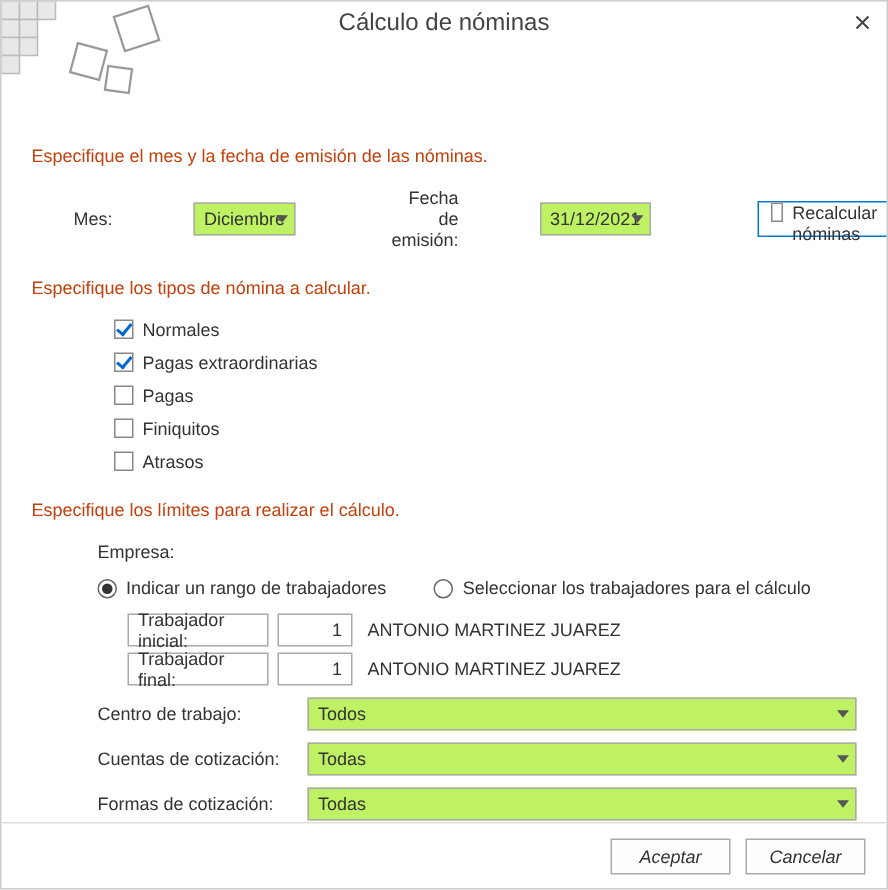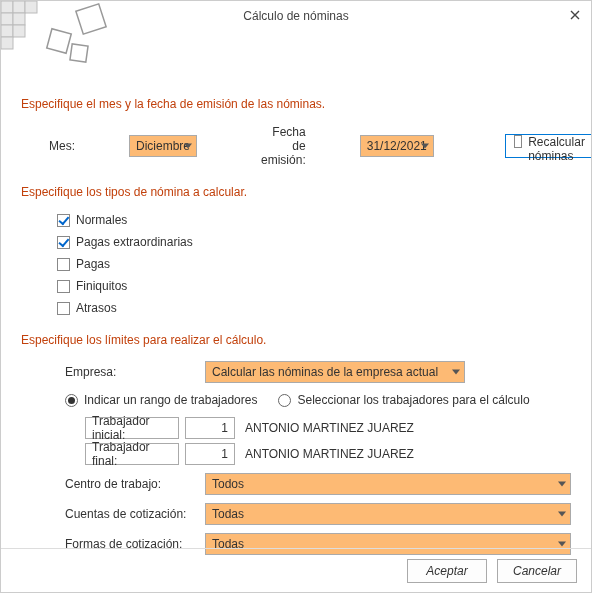--- a/index.html
+++ b/index.html
@@ -13,21 +13,21 @@
   position: relative;
   border: 1px solid #ccc;
 }
 .titlebar {
   height: 30px;
   display: flex;
   align-items: center;
   justify-content: center;
   position: relative;
 }
-.titlebar .title { font-size: 12px; color: #444; }
+.titlebar .title { font-size: 16px; color: #444; }
 .titlebar .close {
   position: absolute;
   right: 8px; top: 6px;
   width: 16px; height: 16px;
   cursor: pointer;
   display: flex; align-items: center; justify-content: center;
 }
 .titlebar .close svg { width: 10px; height: 10px; }
 
 .corner-deco {
@@ -48,21 +48,21 @@
 .section-label.s3 { margin-top: 18px; }
 
 .row { display: flex; align-items: center; margin-bottom: 10px; }
 .row.indent1 { padding-left: 28px; gap: 46px; }
 
 .label-right { text-align: right; margin-right: 8px; }
 
 .select {
   height: 22px;
   border: 1px solid #aaa;
-  background: #fdba74;
+  background: #bef264;
   display: flex;
   align-items: center;
   padding: 0 6px;
   position: relative;
   cursor: pointer;
 }
 .select .caret {
   position: absolute;
   right: 4px; top: 50%;
   transform: translateY(-50%);
@@ -109,21 +109,21 @@
 
 .recalc-box {
   border: 1px solid #0078d7;
   height: 24px;
   display: flex;
   align-items: flex-start;
   padding: 0 8px;
   margin-left: 25px;
 }
 
-.cbline { display: flex; align-items: flex-end; margin: 8px 0 8px 36px; }
+.cbline { display: flex; align-items: flex-start; margin: 8px 0 8px 55px; }
 
 .num-input {
   height: 22px;
   border: 1px solid #aaa;
   background: #fff;
   width: 50px;
   text-align: right;
   padding: 0 6px;
   display: flex; align-items: center; justify-content: flex-end;
 }
@@ -163,21 +163,21 @@
 }
 .btn {
   min-width: 80px;
   height: 24px;
   border: 1px solid #aaa;
   background: #fdfdfd;
   display: flex; align-items: center; justify-content: center;
   cursor: pointer;
   font-style: italic;
 }
-.radio-row { display: flex; align-items: center; gap: 21px; margin: 10px 0 10px 44px; }
+.radio-row { display: flex; align-items: center; gap: 32px; margin: 10px 0 10px 44px; }
 .radio-opt { display: flex; align-items: center; cursor: pointer; }
 </style>
 </head>
 <body>
 
 <div class="titlebar">
   <span class="title">Cálculo de nóminas</span>
   <div class="close">
     <svg viewBox="0 0 10 10">
         <path d="M1 1 L9 9 M9 1 L1 9" stroke="#444" stroke-width="1.4" fill="none"></path>
@@ -243,24 +243,20 @@
   </div>
   <div class="cbline">
     <span class="checkbox-el"></span>
     <span>Atrasos</span>
   </div>
 
   <div class="section-label s3">Especifique los límites para realizar el cálculo.</div>
 
   <div class="limits-row">
     <div class="llabel">Empresa:</div>
-    <div class="select" style="width:260px">
-      <span>Calcular las nóminas de la empresa actual</span>
-      <span class="caret"></span>
-    </div>
   </div>
 
   <div class="radio-row">
     <div class="radio-opt">
       <span class="radio-el checked"></span>
       <span>Indicar un rango de trabajadores</span>
     </div>
     <div class="radio-opt">
       <span class="radio-el"></span>
       <span>Seleccionar los trabajadores para el cálculo</span>

